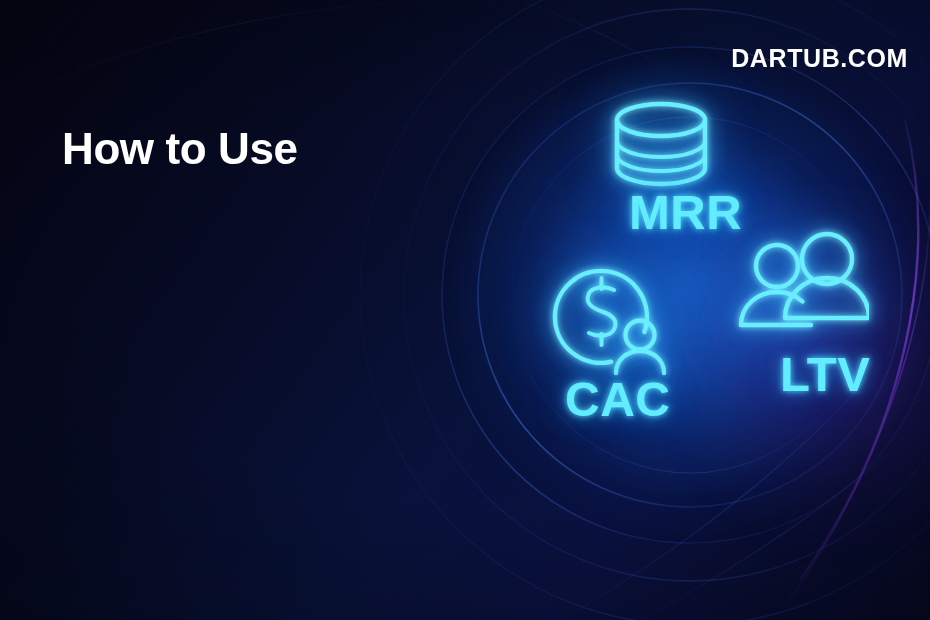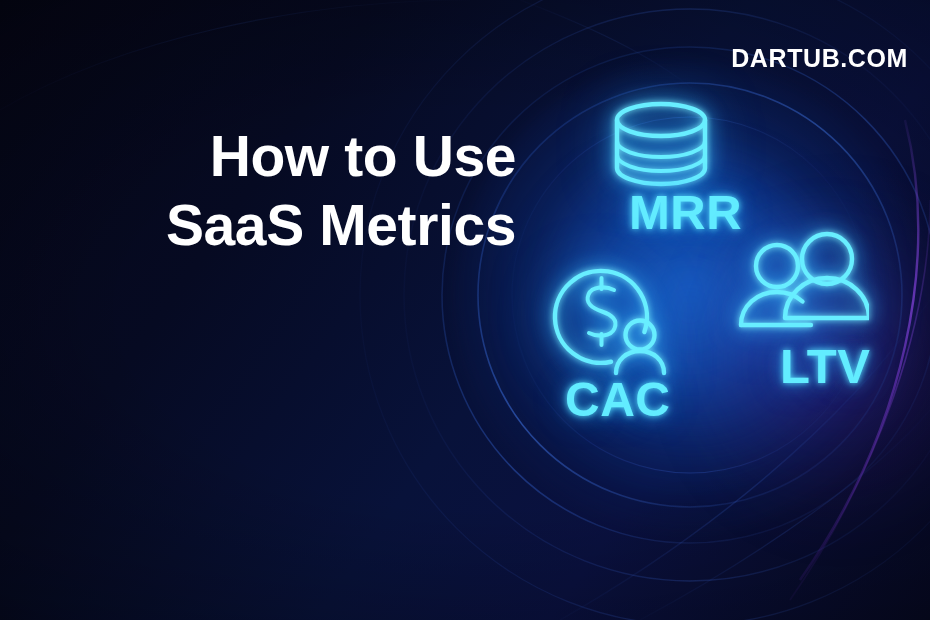--- a/index.html
+++ b/index.html
@@ -83,25 +83,25 @@
     inset: 0;
   }
 
   
   .headline {
     position: absolute;
     left: 46px;
     top: 122px;
     width: 470px;
     color: #ffffff;
-    font-size: 57px;
+    font-size: 44px;
     font-weight: bold;
     line-height: 1.21;
     letter-spacing: -0.4px;
-    text-align: right;
+    text-align: left;
   }
   .headline .line { display: block; white-space: nowrap; }
   .headline .line.l1 { padding-left: 16px; }
   .headline .line.l2 { padding-left: 0px; }
   .headline .line.l3 { padding-left: 0px; }
   .headline .line.l4 { padding-left: 0px; }
 
   
   .brand {
     position: absolute;
@@ -132,21 +132,21 @@
   }
 
   
   .m-mrr { left: 150px; top: 38px; }
   .m-mrr .lbl { left: 24px; top: 86px; font-size: 49px; }
   
   .m-cac { left: 95px; top: 200px; }
   .m-cac .lbl { left: 15px; top: 112px; font-size: 48px; }
   
   .m-ltv { left: 280px; top: 170px; }
-  .m-ltv .lbl { left: 45px; top: 108px; font-size: 49px; }
+  .m-ltv .lbl { left: 45px; top: 116px; font-size: 49px; }
 
   .neon-svg {
     filter:
       drop-shadow(0 0 3px rgba(120,240,255,0.95))
       drop-shadow(0 0 9px rgba(60,190,255,0.80))
       drop-shadow(0 0 22px rgba(30,150,255,0.50));
   }
   .neon-stroke {
     fill: none;
     stroke: #68eeff;
@@ -205,21 +205,20 @@
     <path d="M 0 110 C 120 40, 300 0, 470 0" fill="none" stroke="url(#arcFaint)" stroke-width="1.2" opacity="0.45"></path>
     <path d="M 520 0 C 600 30, 660 60, 700 95" fill="none" stroke="url(#arcFaint)" stroke-width="1.2" opacity="0.5"></path>
   </svg>
 
   <div class="bg-vignette"></div>
 
   <div class="brand">DARTUB.COM</div>
 
   <div class="headline">
     <span class="line l1">How to Use</span>
-    <span class="line l2">SaaS Metrics</span>
   </div>
 
   <div class="cluster">
 
     <div class="metric m-mrr">
       <span class="glyph">
         <svg class="neon-svg" width="112" height="92" viewBox="0 0 112 92">
           <ellipse class="neon-stroke" cx="56" cy="22" rx="44" ry="16"></ellipse>
           <path class="neon-stroke" d="M 12 22 L 12 70 C 12 78.8 31.7 86 56 86 C 80.3 86 100 78.8 100 70 L 100 22"></path>
           <path class="neon-stroke thin" d="M 12 43 C 12 51.8 31.7 59 56 59 C 80.3 59 100 51.8 100 43"></path>

